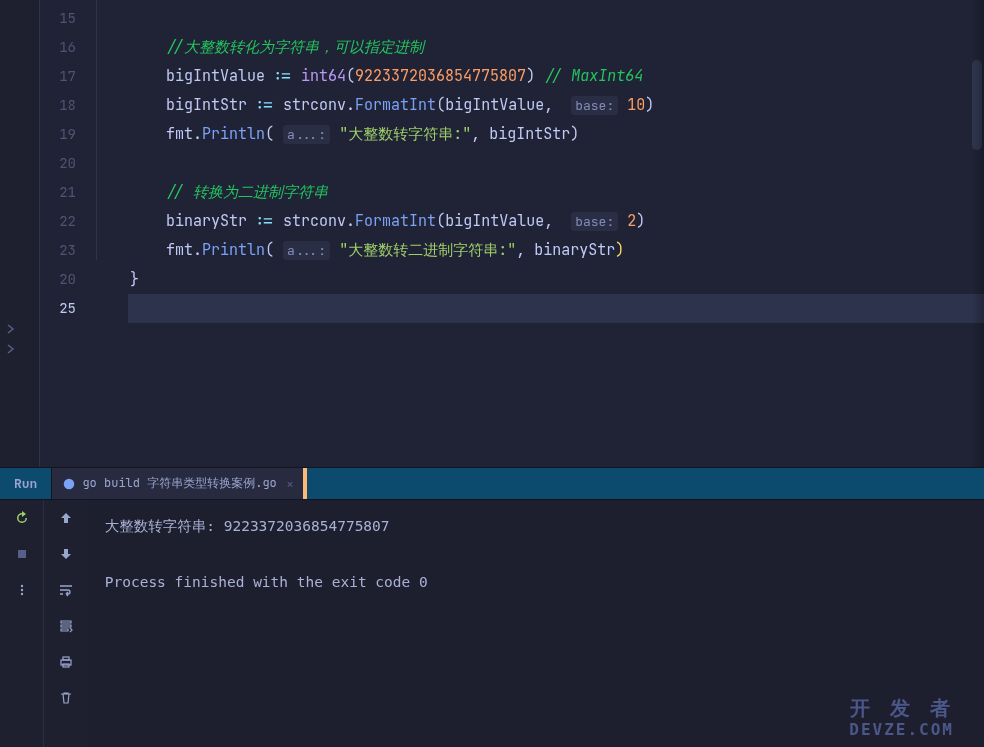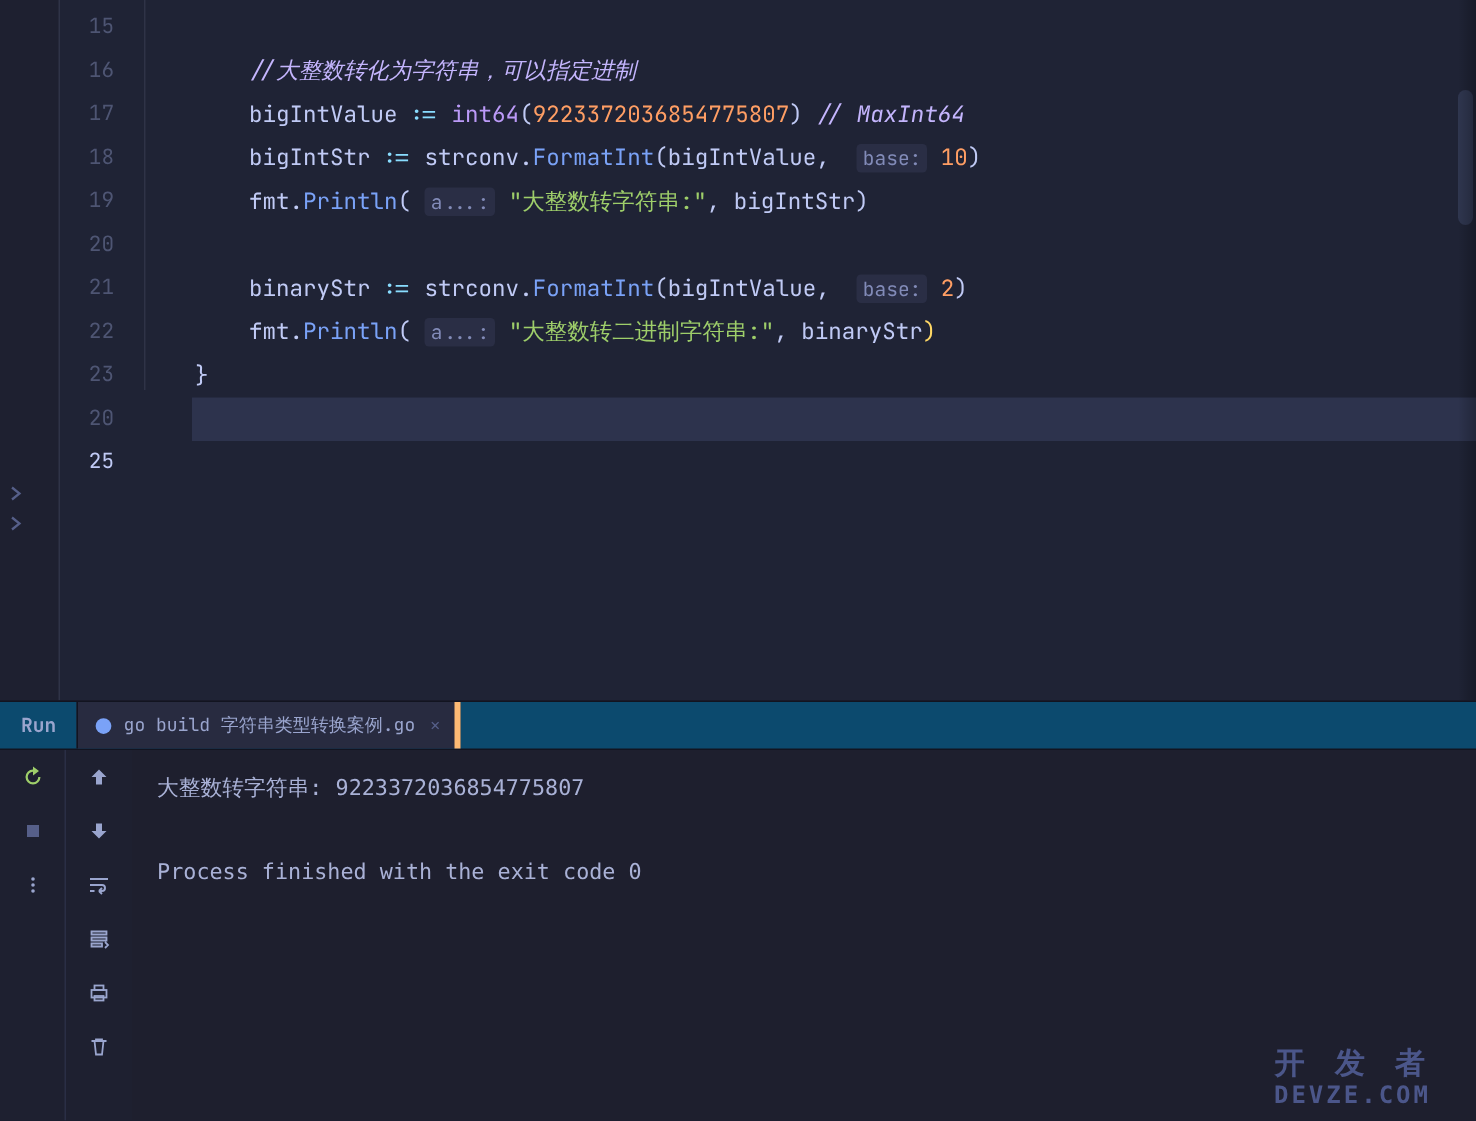--- a/index.html
+++ b/index.html
@@ -18,21 +18,21 @@
 .project-gutter .tree-item { height: 20px; display: flex; align-items: center; color: #565f89; padding-left: 6px; cursor: pointer; }
 .project-gutter .tree-item svg { width: 10px; height: 10px; }
 .gutter { width: 50px; text-align: right; color: #4e5573; user-select: none; flex-shrink: 0; padding-right: 14px; padding-top: 4px; }
 .gutter .ln { height: 29px; line-height: 29px; font-size: 14px; }
 .gutter .ln.current { color: #c0caf5; }
 .fold-col { width: 38px; flex-shrink: 0; position: relative; }
 .fold-line { position: absolute; left: 6px; top: 0; width: 1px; height: 260px; background: #2f3347; }
 .code-area { flex: 1; padding-top: 4px; font-size: 15px; line-height: 29px; position: relative; }
 .code-line { height: 29px; white-space: pre; padding-left: 2px; }
 .code-line.current { background: #2d334d; }
-.c-comment { color: #c4b5fd; font-style: italic; text-align: center; }
+.c-comment { color: #22c55e; font-style: italic; text-align: center; }
 .c-ident { color: #c0caf5; margin-top: 24px; }
 .c-op { color: #89ddff; }
 .c-type { color: #bb9af7; }
 .c-func { color: #7aa2f7; }
 .c-paren { color: #c0caf5; }
 .c-number { color: #ff9e64; }
 .c-string { color: #9ece6a; }
 .c-hint { color: #828bb8; background: #2a2e45; border-radius: 3px; padding: 1px 4px; font-size: 13px; }
 .c-hlparen { color: #ffd866; }
 .code-line .brace { color: #c0caf5; }
@@ -95,20 +95,21 @@
       <div class="fold-col">
         <div class="fold-line"></div>
       </div>
       <div class="code-area">
         <div class="code-line"> </div>
         <div class="code-line">    <span class="c-comment">//大整数转化为字符串，可以指定进制</span></div>
         <div class="code-line">    <span class="c-ident">bigIntValue</span> <span class="c-op">:=</span> <span class="c-type">int64</span><span class="c-paren">(</span><span class="c-number">9223372036854775807</span><span class="c-paren">)</span> <span class="c-comment">// MaxInt64</span></div>
         <div class="code-line">    <span class="c-ident">bigIntStr</span> <span class="c-op">:=</span> <span class="c-ident">strconv</span><span class="c-ident">.</span><span class="c-func">FormatInt</span><span class="c-paren">(</span><span class="c-ident">bigIntValue</span><span class="c-ident">,</span>  <span class="c-hint">base:</span> <span class="c-number">10</span><span class="c-paren">)</span></div>
         <div class="code-line">    <span class="c-ident">fmt</span><span class="c-ident">.</span><span class="c-func">Println</span><span class="c-paren">(</span> <span class="c-hint">a...:</span> <span class="c-string">"大整数转字符串:"</span><span class="c-ident">,</span> <span class="c-ident">bigIntStr</span><span class="c-paren">)</span></div>
         <div class="code-line"> </div>
+        <div class="code-line">    <span class="c-comment">// 转换为二进制字符串</span></div>
         <div class="code-line">    <span class="c-ident">binaryStr</span> <span class="c-op">:=</span> <span class="c-ident">strconv</span><span class="c-ident">.</span><span class="c-func">FormatInt</span><span class="c-paren">(</span><span class="c-ident">bigIntValue</span><span class="c-ident">,</span>  <span class="c-hint">base:</span> <span class="c-number">2</span><span class="c-paren">)</span></div>
         <div class="code-line">    <span class="c-ident">fmt</span><span class="c-ident">.</span><span class="c-func">Println</span><span class="c-paren">(</span> <span class="c-hint">a...:</span> <span class="c-string">"大整数转二进制字符串:"</span><span class="c-ident">,</span> <span class="c-ident">binaryStr</span><span class="c-hlparen">)</span></div>
         <div class="code-line"><span class="brace">}</span></div>
         <div class="code-line current"> </div>
         <div class="scrollbar-v"></div>
         <div class="minimap-edge"></div>
       </div>
     </div>
   </div>
 

